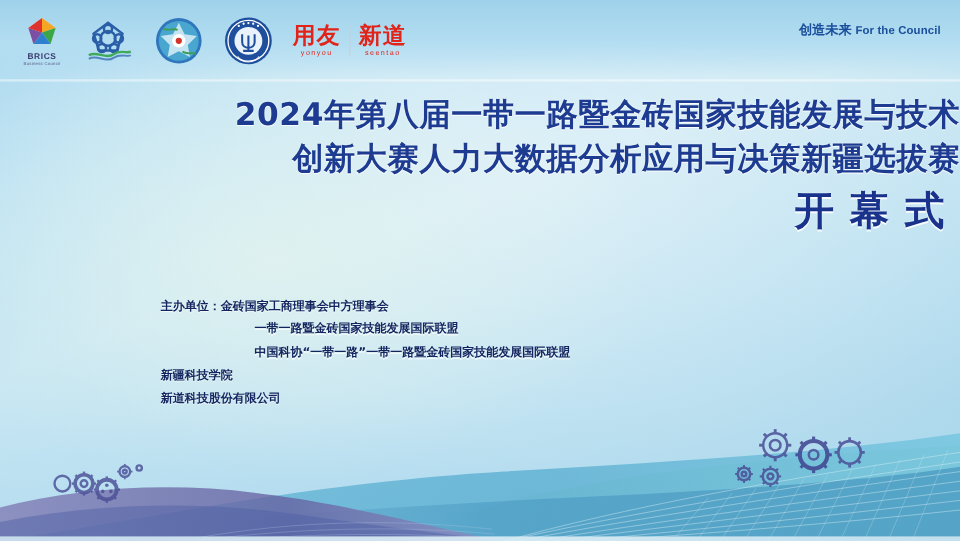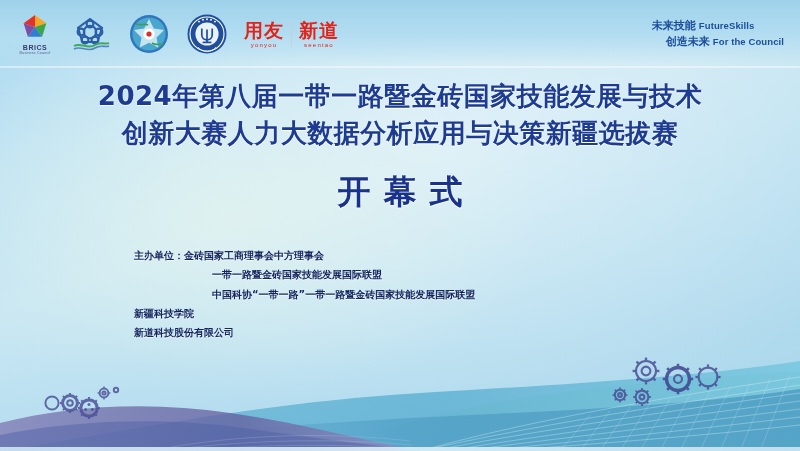--- a/index.html
+++ b/index.html
@@ -33,28 +33,28 @@
   .yy-cn{font-size:19px;font-weight:bold;color:#e2231a;letter-spacing:1px;
          font-family:"DejaVu Sans","Liberation Sans",sans-serif;}
   .yy-en{font-size:6px;color:#e2231a;letter-spacing:1.2px;margin-top:2px;}
   .yy-div{width:1px;height:26px;background:#c9cfd6;}
   
   .slogan{position:absolute;right:16px;top:18px;text-align:left;color:#1b4f9c;line-height:1.45;}
   .slogan .l{white-space:nowrap;font-size:11px;font-weight:bold;}
   .slogan .l2{padding-left:14px;}
   .slogan .en{font-size:9.5px;font-weight:bold;letter-spacing:.1px;}
   
-  .title-wrap{position:absolute;left:0;right:0;top:78px;text-align:center;}
+  .title-wrap{position:absolute;left:0;right:0;top:78px;text-align:right;}
   .title-line{
     font-family:"DejaVu Sans","Liberation Sans",sans-serif;
     font-weight:bold;font-size:26px;color:#1d3c91;letter-spacing:.5px;line-height:1.42;
     text-shadow:0 1px 0 rgba(255,255,255,.85), 0 0 2px rgba(255,255,255,.6);
   }
   .kaimu{
-    margin-top:18px;
+    margin-top:2px;
     font-family:"DejaVu Sans","Liberation Sans",sans-serif;
     font-weight:bold;font-size:33px;color:#19328c;letter-spacing:13px;
     text-indent:13px;
     text-shadow:0 1px 0 rgba(255,255,255,.85), 0 0 2px rgba(255,255,255,.55);
   }
   
   .org{position:absolute;left:0;right:0;top:246px;}
   .org-inner{width:540px;margin:0 auto;padding-left:8px;}
   .org-row{
     font-family:"DejaVu Sans","Liberation Sans",sans-serif;
@@ -222,24 +222,20 @@
       </div>
       <div class="yy-div"></div>
       <div class="yy-block">
         <div class="yy-cn">新道</div>
         <div class="yy-en">seentao</div>
       </div>
     </div>
   </div>
 
   <div class="slogan">
-    <div class="l">
-      <span>未来技能</span>
-      <span class="en">FutureSkills</span>
-    </div>
     <div class="l l2">
       <span>创造未来</span>
       <span class="en">For the Council</span>
     </div>
   </div>
 
   <div class="title-wrap">
     <div class="title-line">2024年第八届一带一路暨金砖国家技能发展与技术</div>
     <div class="title-line">创新大赛人力大数据分析应用与决策新疆选拔赛</div>
     <div class="kaimu">开幕式</div>

